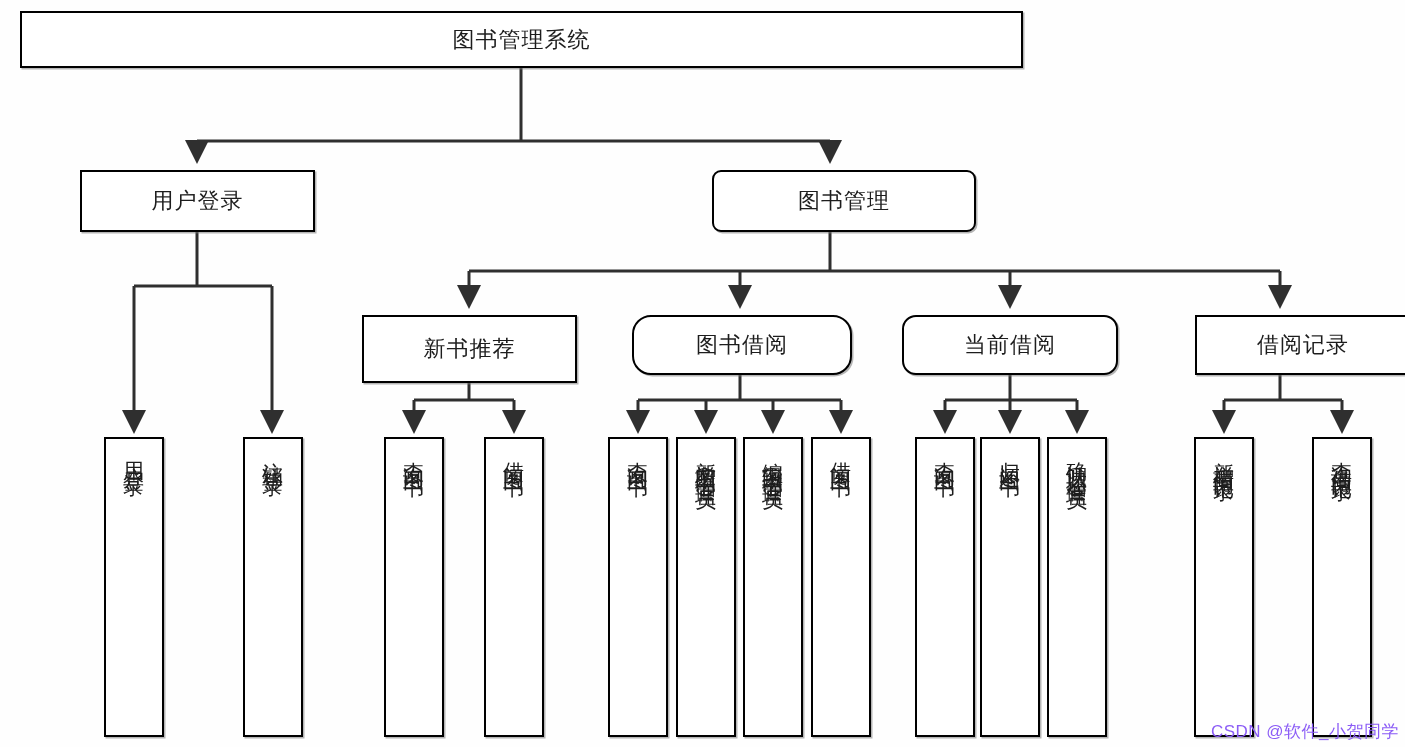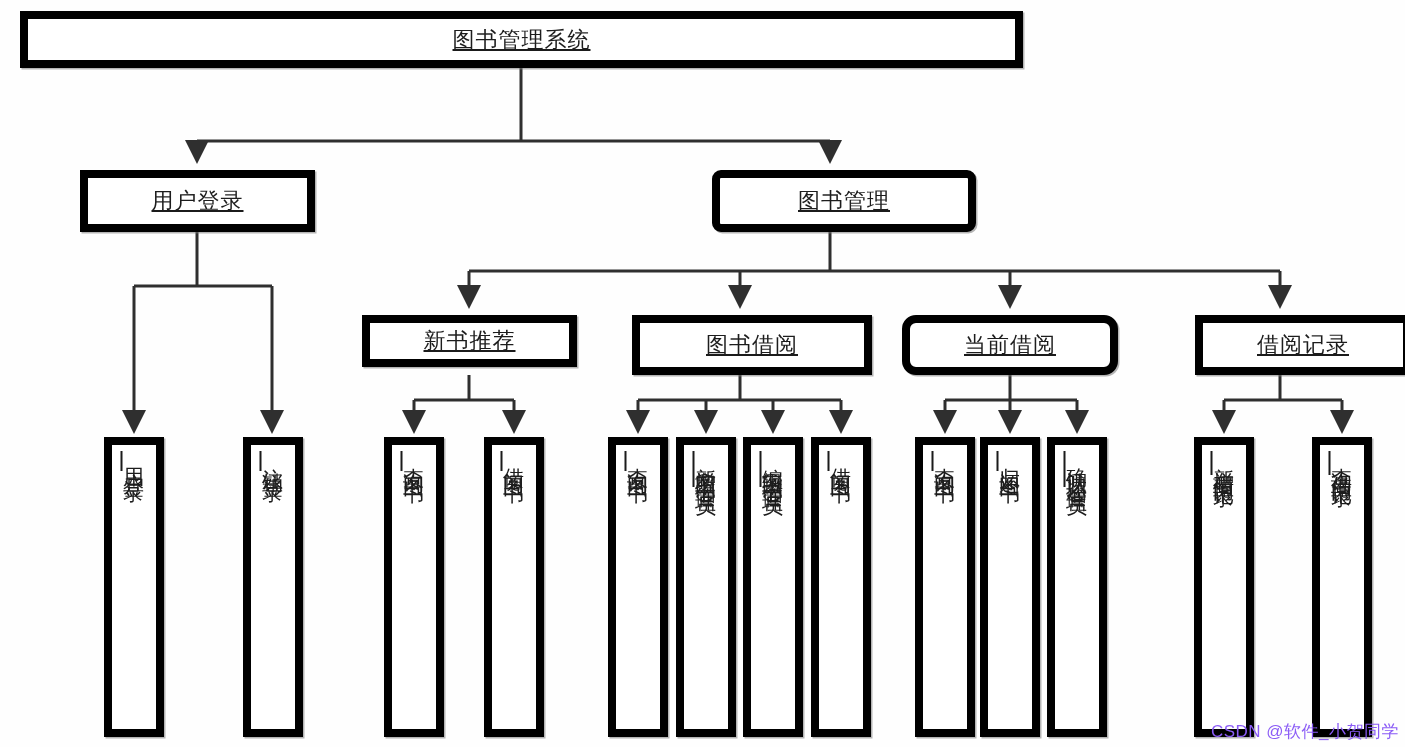--- a/index.html
+++ b/index.html
@@ -19,27 +19,26 @@
     position:absolute;
     left:0; top:0;
     width:1405px;
     height:747px;
     pointer-events:none;
   }
   .node{
     position:absolute;
     box-sizing:border-box;
     background:#ffffff;
-    border:8px solid #000000;
+    border:2px solid #000000;
     box-shadow:1.5px 1.5px 0 rgba(120,120,120,0.55);
     display:flex;
     align-items:center;
     justify-content:center;
     text-align:center;
-    text-decoration:underline;
   }
   .node .lbl{
     font-size:22px;
     line-height:1.25;
     letter-spacing:1px;
     color:#1d1d1d;
     white-space:nowrap;
   }
   
   .node.vert{
@@ -129,25 +128,25 @@
   </div>
 
   <div class="node" style="left:80px; top:170px; width:235px; height:62px;">
     <span class="lbl">用户登录</span>
   </div>
 
   <div class="node" style="left:712px; top:170px; width:264px; height:62px;border-radius:9px;">
     <span class="lbl">图书管理</span>
   </div>
 
-  <div class="node" style="left:362px; top:315px; width:215px; height:52px;">
+  <div class="node" style="left:362px; top:315px; width:215px; height:68px;">
     <span class="lbl">新书推荐</span>
   </div>
 
-  <div class="node" style="left:632px; top:315px; width:240px; height:60px;">
+  <div class="node" style="left:632px; top:315px; width:220px; height:60px;border-radius:19px;">
     <span class="lbl">图书借阅</span>
   </div>
 
   <div class="node" style="left:902px; top:315px; width:216px; height:60px;border-radius:14px;">
     <span class="lbl">当前借阅</span>
   </div>
 
   <div class="node" style="left:1172px; top:315px; width:216px; height:60px;margin-left:23px;">
     <span class="lbl">借阅记录</span>
   </div>

